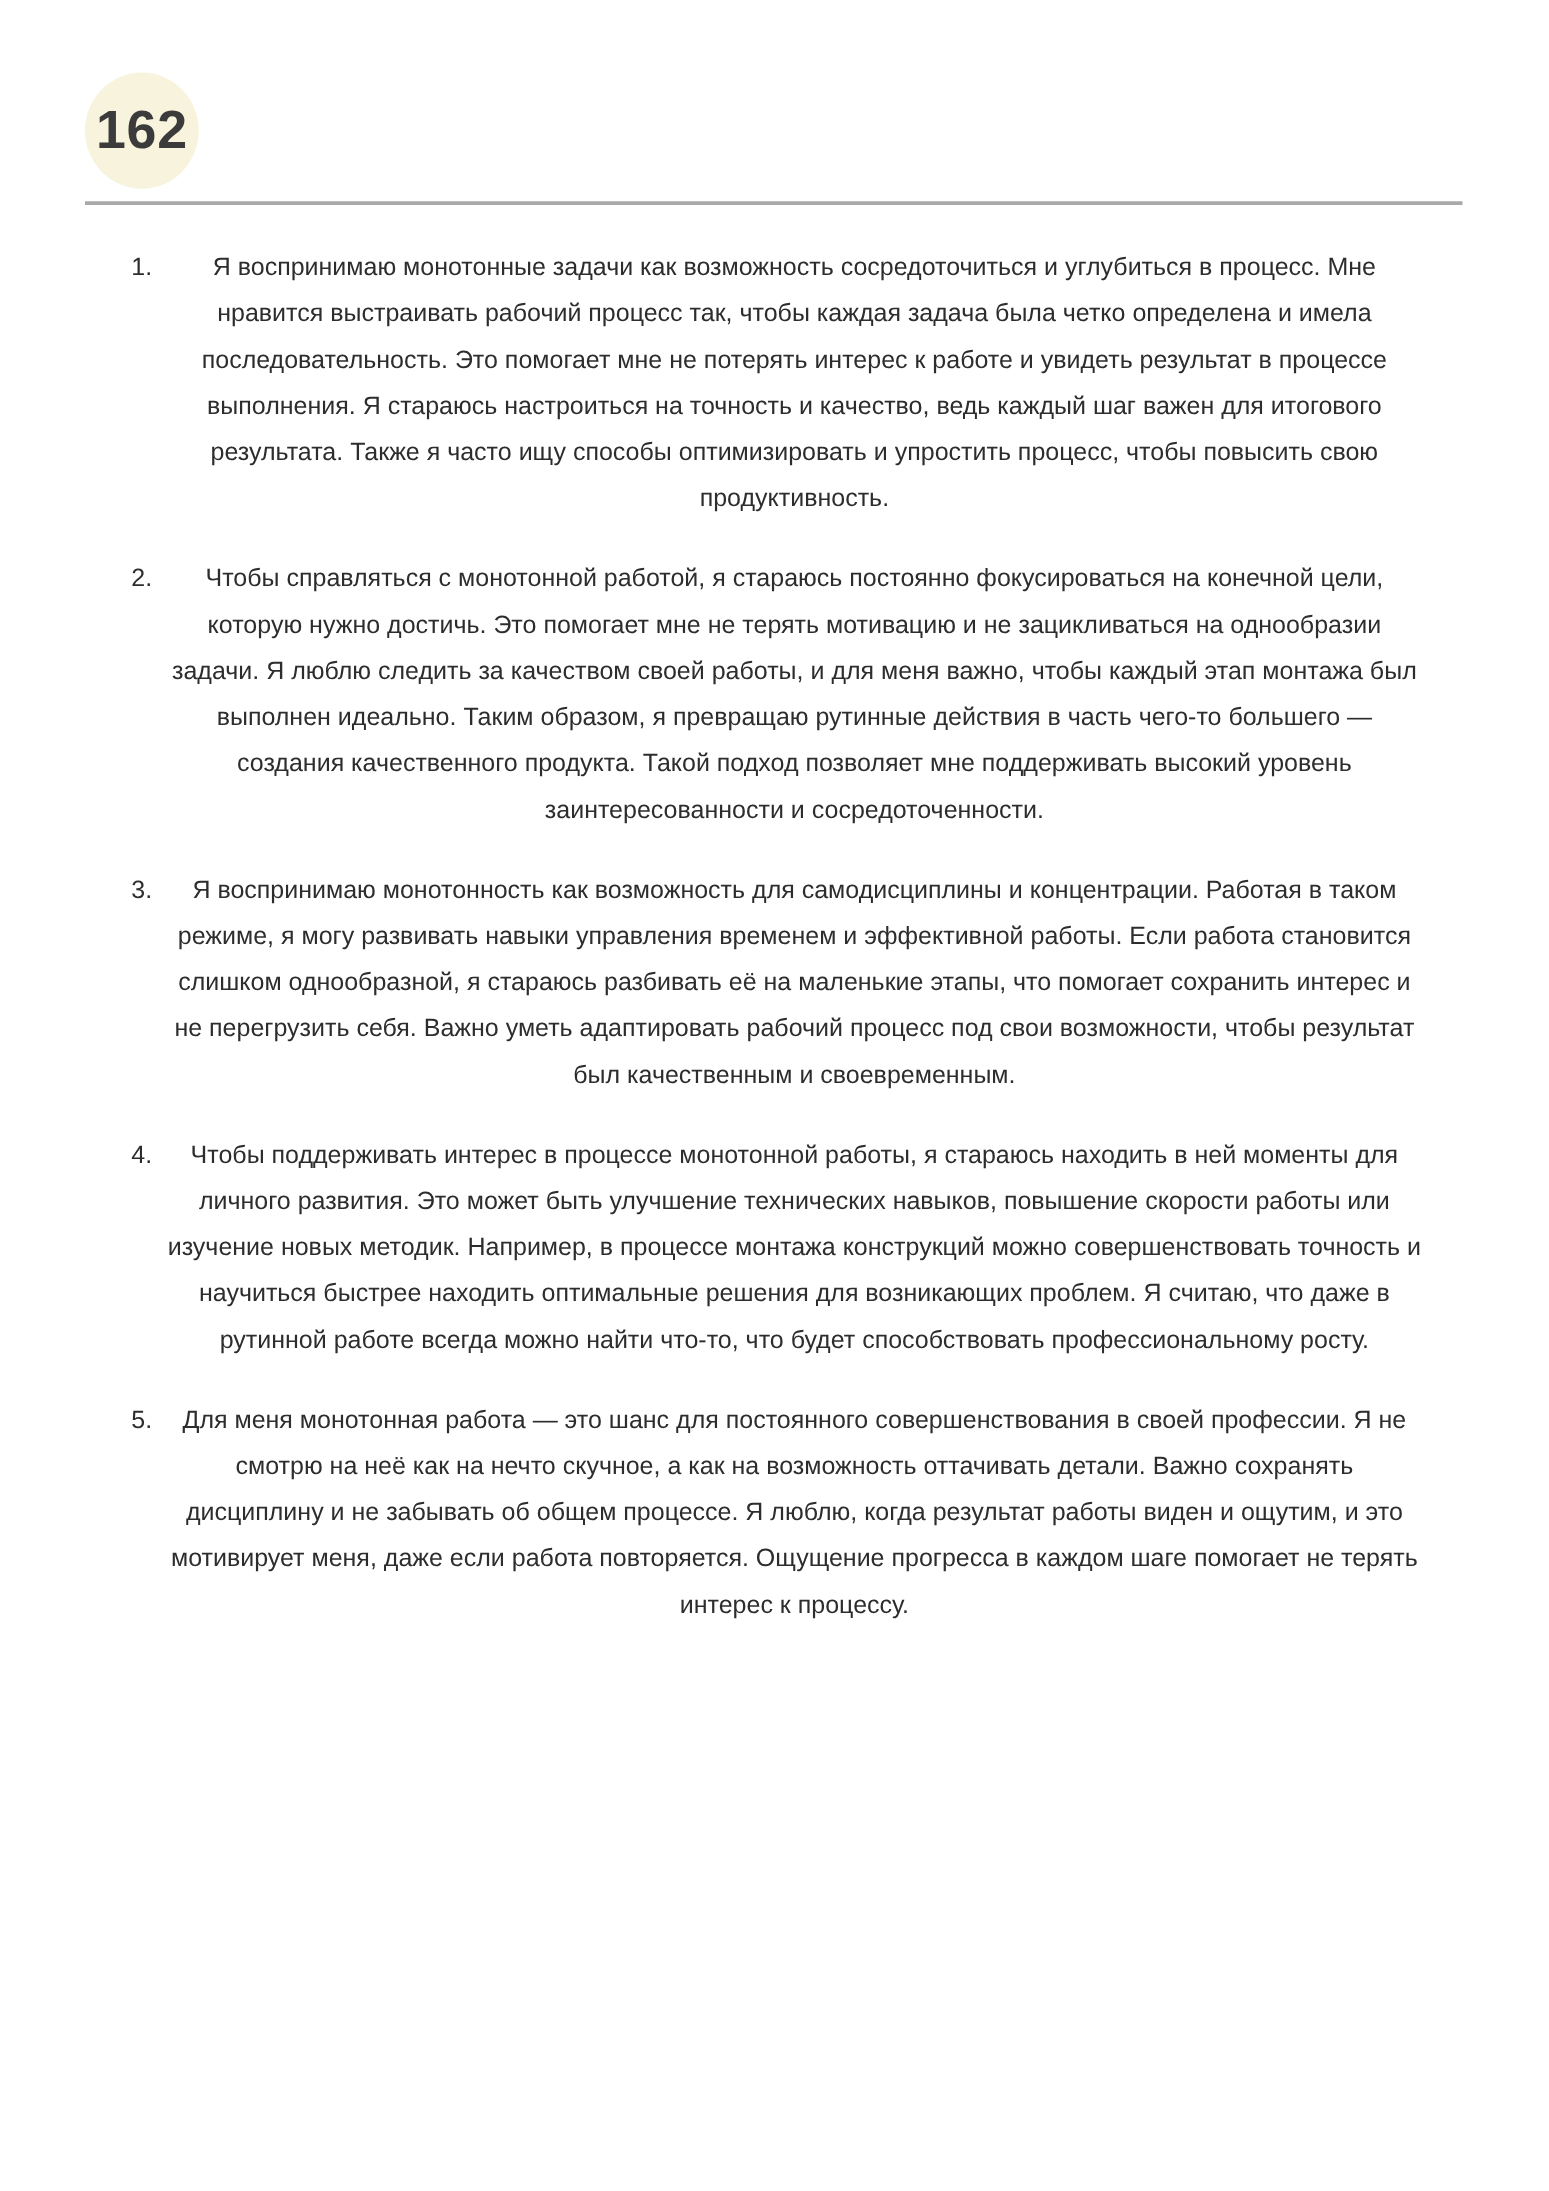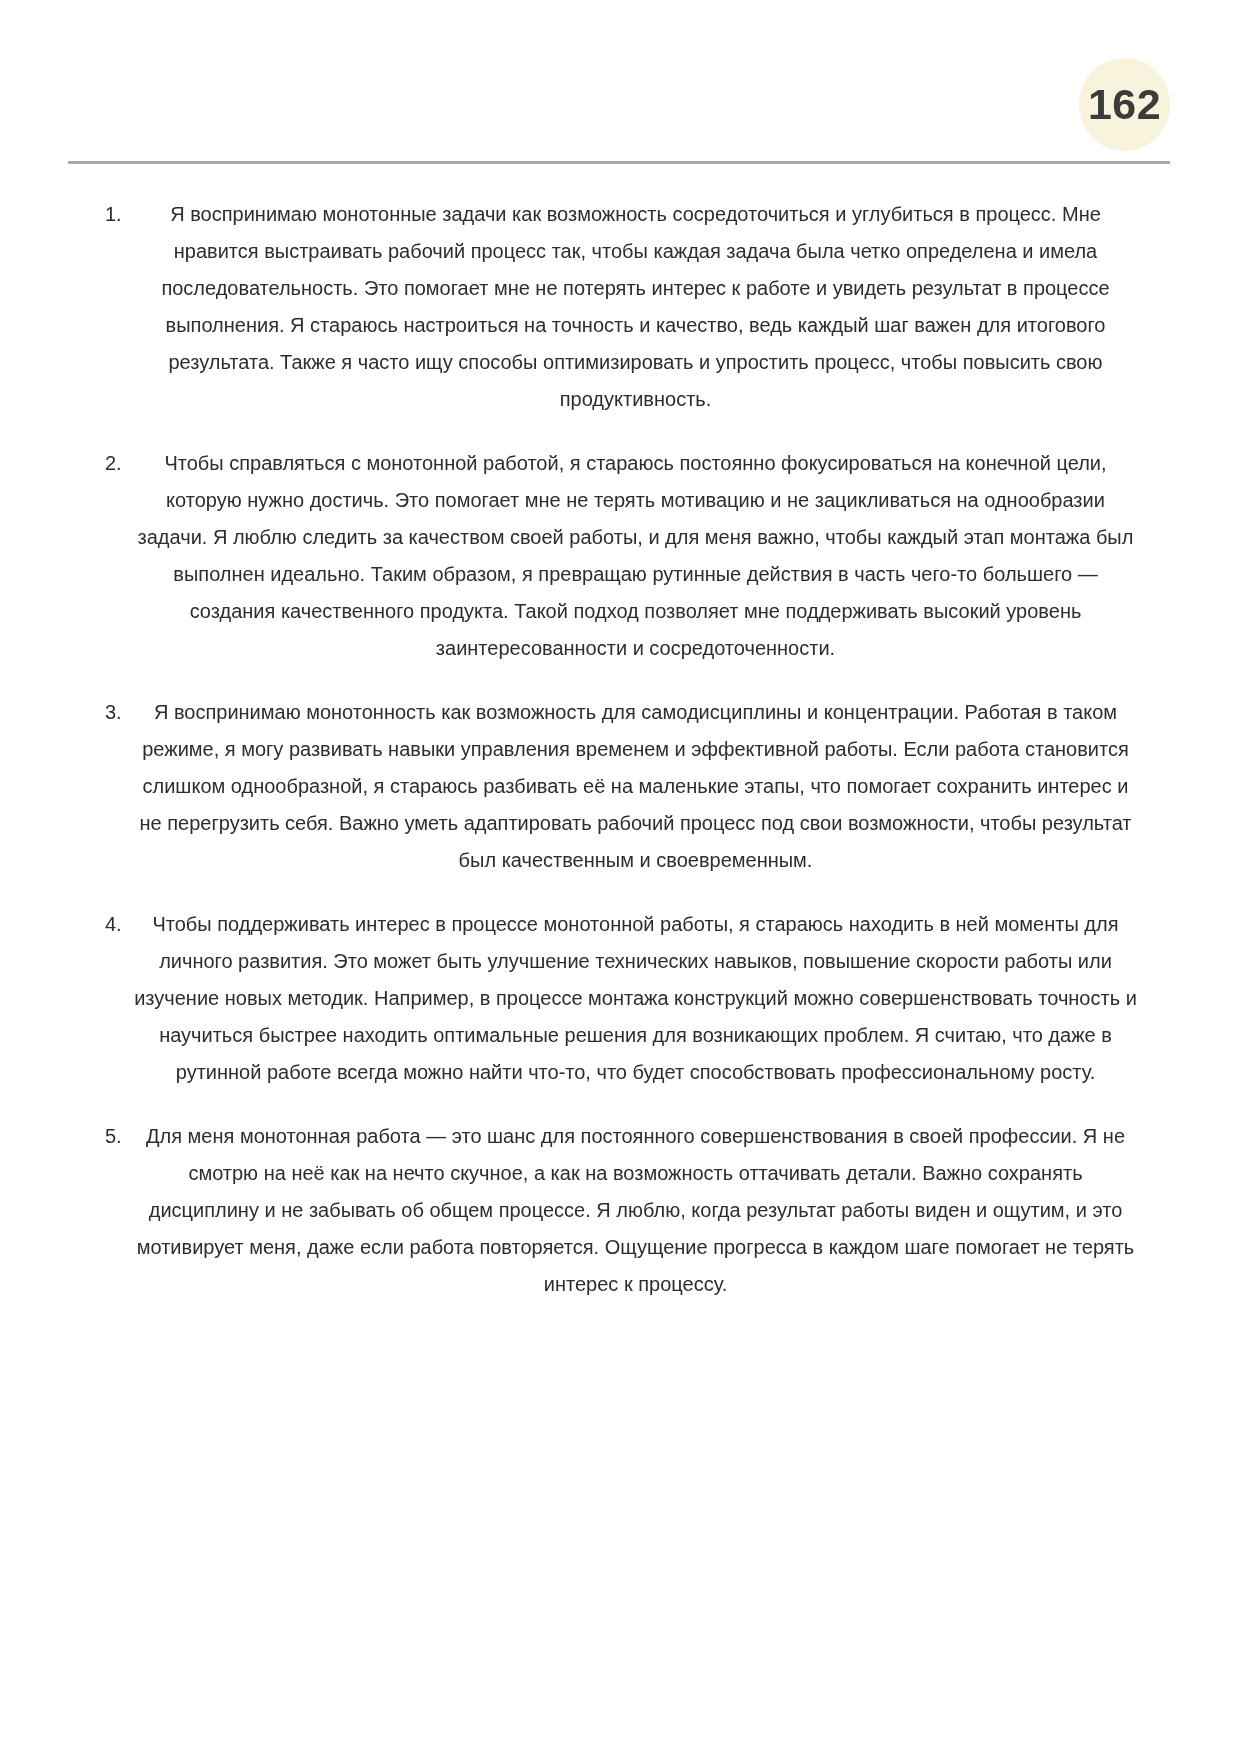--- a/index.html
+++ b/index.html
@@ -12,21 +12,20 @@
     height: 1753px;
     background: #ffffff;
     position: relative;
     overflow: hidden;
     padding: 58px 69px 0 68px;
   }
   .header {
     display: flex;
     align-items: flex-end;
     gap: 43px;
-    flex-direction: column;
   }
   .badge {
     width: 91px;
     height: 93px;
     border-radius: 50%;
     background: #f8f3dc;
     display: flex;
     align-items: center;
     justify-content: center;
     font-size: 43px;

